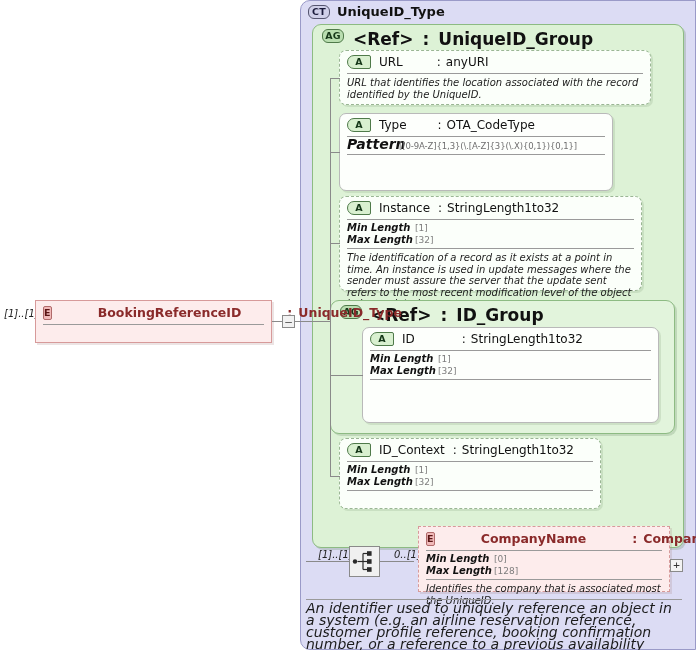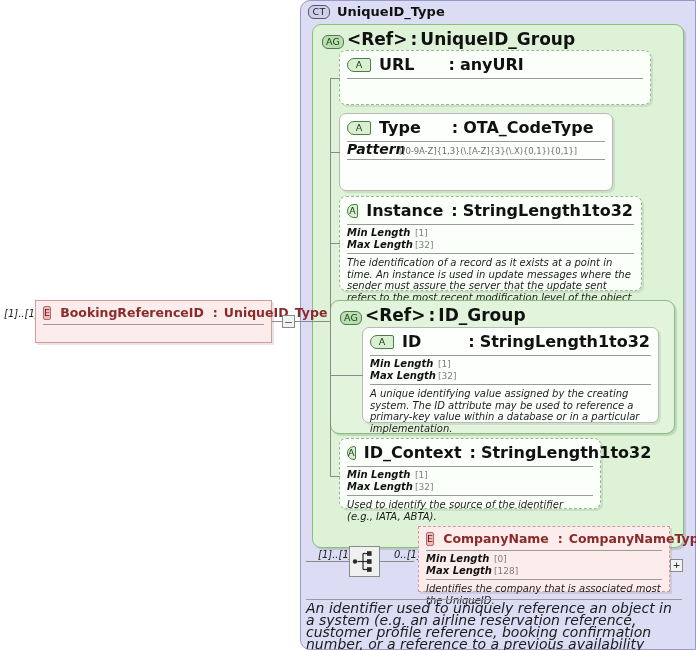--- a/index.html
+++ b/index.html
@@ -24,21 +24,21 @@
     box-sizing:border-box;
   }
   #ct-header{
     left:308px;top:4px;
     display:flex;align-items:center;gap:7px;
   }
   .badge{
     display:inline-flex;align-items:center;justify-content:center;
     border:1px solid #55556f;
     border-radius:6px;
-    font-size:9.5px;font-weight:normal;
+    font-size:9.5px;font-weight:bold;
     letter-spacing:.2px;
     line-height:1;
     box-sizing:border-box;
   }
   .badge.ct{width:22px;height:14px;background:#cfcfe8;color:#1a1a3a;}
   .badge.ag{width:22px;height:14px;background:#b9deb0;color:#17381a;border-color:#4f7a4a;}
   .badge.a{
     width:24px;height:14px;background:#d9f0d0;color:#17381a;border-color:#4f7a4a;
     border-top-left-radius:7px;border-bottom-left-radius:7px;
     border-top-right-radius:2px;border-bottom-right-radius:2px;
@@ -52,21 +52,21 @@
   
   #ag-uniqueid{
     left:312px;top:24px;width:372px;height:524px;
     background:#ddf2d6;
     border:1px solid #8dbb83;
     border-radius:9px;
     box-sizing:border-box;
     box-shadow:2px 2px 0 rgba(120,150,115,.30);
   }
   .ag-header{
-    display:flex;align-items:flex-end;gap:3px;
+    display:flex;align-items:flex-start;gap:9px;
     position:absolute;
   }
   #ag-uniqueid-header{left:322px;top:29px;}
   #ag-idgroup-header{left:340px;top:305px;}
   .ag-title{font-size:17px;font-weight:bold;color:#111;}
 
   
   #ag-idgroup{
     left:330px;top:300px;width:345px;height:134px;
     background:#e2f4dc;
@@ -83,21 +83,21 @@
     border:1px dashed #9ab694;
     border-radius:7px;
     box-sizing:border-box;
     box-shadow:2px 2px 0 rgba(130,160,125,.22);
   }
   .attr-box.solid{border-style:solid;border-color:#b9b9b9;background:#fdfffc;}
   .attr-head{
     display:flex;align-items:center;gap:8px;
     padding:4px 8px 4px 7px;
   }
-  .attr-name{font-size:16px;font-weight:bold;color:#111;white-space:pre;}
+  .attr-name{font-size:12px;font-weight:normal;color:#111;white-space:pre;}
   .rule{height:1px;background:#9a9a9a;margin:0 7px;}
   .facets{padding:2px 7px 2px 7px;}
   .facet-row{display:flex;align-items:baseline;line-height:11px;}
   .facet-label{
     font-style:italic;font-weight:bold;font-size:10px;color:#111;
     width:68px;flex:none;
   }
   .facet-val{font-size:9px;color:#7d7d7d;font-family:"DejaVu Sans","Liberation Sans",sans-serif;}
   .pattern-row{display:flex;align-items:baseline;padding:2px 7px 2px 7px;line-height:11px;}
   .pattern-label{font-style:italic;font-weight:bold;font-size:14px;color:#111;width:52px;flex:none;}
@@ -110,21 +110,21 @@
   
   .elem-box{
     position:absolute;
     background:#fdecec;
     border:1px solid #d79a9a;
     box-sizing:border-box;
     box-shadow:2px 2px 0 rgba(170,130,130,.22);
   }
   .elem-box.dashed{border-style:dashed;}
   .elem-head{display:flex;align-items:center;gap:9px;padding:4px 8px 4px 7px;}
-  .elem-name{font-size:12.5px;font-weight:bold;color:#8a2a2a;white-space:pre;}
+  .elem-name{font-size:12.5px;font-weight:bold;color:#8a2a2a;white-space:pre;margin-left:37px;}
   .elem-rule{height:1px;background:#9a9a9a;margin:0 7px;}
 
   
   .line{position:absolute;background:#8a8a8a;}
   .hline{height:1px;}
   .vline{width:1px;}
 
   
   .toggle{
     position:absolute;
@@ -178,20 +178,21 @@
 </div>
 
 <div class="attr-box abs" style="left:339px;top:50px;width:312px;height:55px;">
   <div class="attr-head">
     <span class="badge a">A</span>
     <span class="attr-name">URL</span>
     <span class="attr-name" style="margin-left:26px">:</span>
     <span class="attr-name" style="margin-left:-3px">anyURI</span>
   </div>
   <div class="rule"></div>
+  <div class="doc">URL that identifies the location associated with the record identified by the UniqueID.</div>
 </div>
 
 <div class="attr-box abs solid" style="left:339px;top:113px;width:274px;height:78px;">
   <div class="attr-head">
     <span class="badge a">A</span>
     <span class="attr-name">Type</span>
     <span class="attr-name" style="margin-left:23px">:</span>
     <span class="attr-name" style="margin-left:-3px">OTA_CodeType</span>
   </div>
   <div class="rule"></div>
@@ -244,21 +245,20 @@
     <div class="facet-row">
       <span class="facet-label">Min Length</span>
       <span class="facet-val">[1]</span>
     </div>
     <div class="facet-row">
       <span class="facet-label">Max Length</span>
       <span class="facet-val">[32]</span>
     </div>
   </div>
   <div class="rule"></div>
-  <div class="doc">A unique identifying value assigned by the creating system.  The ID attribute may be used to reference a primary-key value within a database or in a particular implementation.</div>
 </div>
 
 <div class="attr-box abs" style="left:339px;top:438px;width:262px;height:71px;">
   <div class="attr-head">
     <span class="badge a">A</span>
     <span class="attr-name">ID_Context</span>
     <span class="attr-name">:</span>
     <span class="attr-name" style="margin-left:-3px">StringLength1to32</span>
   </div>
   <div class="rule"></div>
@@ -266,21 +266,20 @@
     <div class="facet-row">
       <span class="facet-label">Min Length</span>
       <span class="facet-val">[1]</span>
     </div>
     <div class="facet-row">
       <span class="facet-label">Max Length</span>
       <span class="facet-val">[32]</span>
     </div>
   </div>
   <div class="rule"></div>
-  <div class="doc">Used to identify the source of the identifier (e.g., IATA, ABTA).</div>
 </div>
 
 <div class="line vline abs" style="left:330px;top:78px;height:398px;"></div>
 <div class="line hline abs" style="left:330px;top:78px;width:10px;"></div>
 <div class="line hline abs" style="left:330px;top:152px;width:10px;"></div>
 <div class="line hline abs" style="left:330px;top:243px;width:10px;"></div>
 <div class="line hline abs" style="left:330px;top:375px;width:23px;"></div>
 <div class="line hline abs" style="left:330px;top:476px;width:10px;"></div>
 
 <div class="line vline abs" style="left:353px;top:375px;height:1px;"></div>

